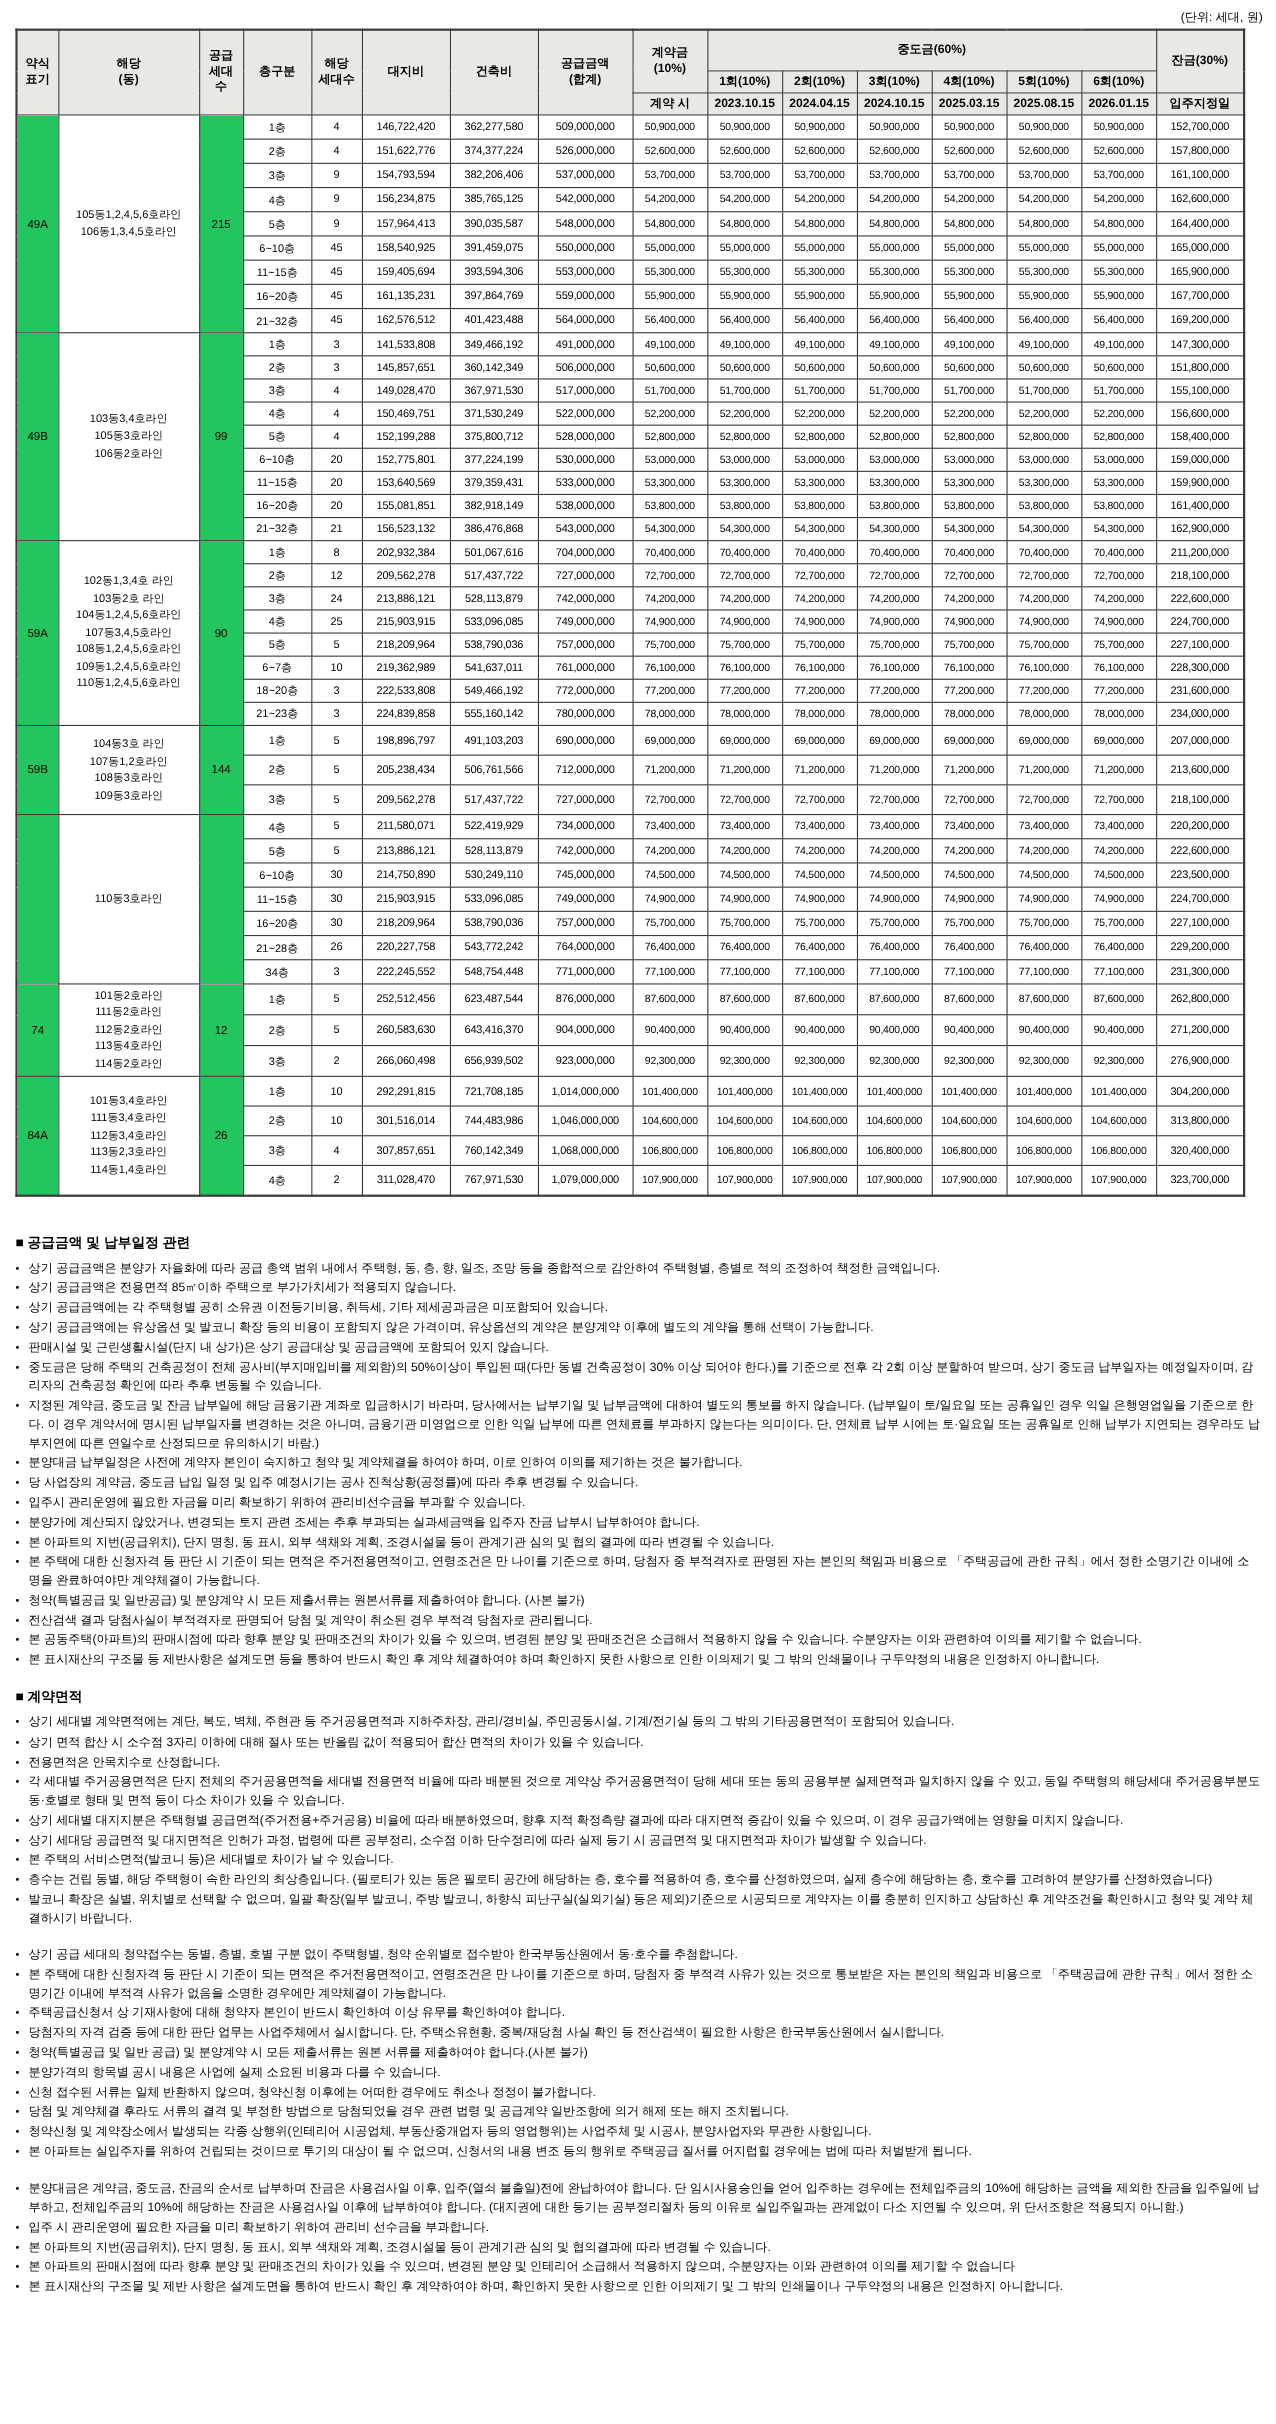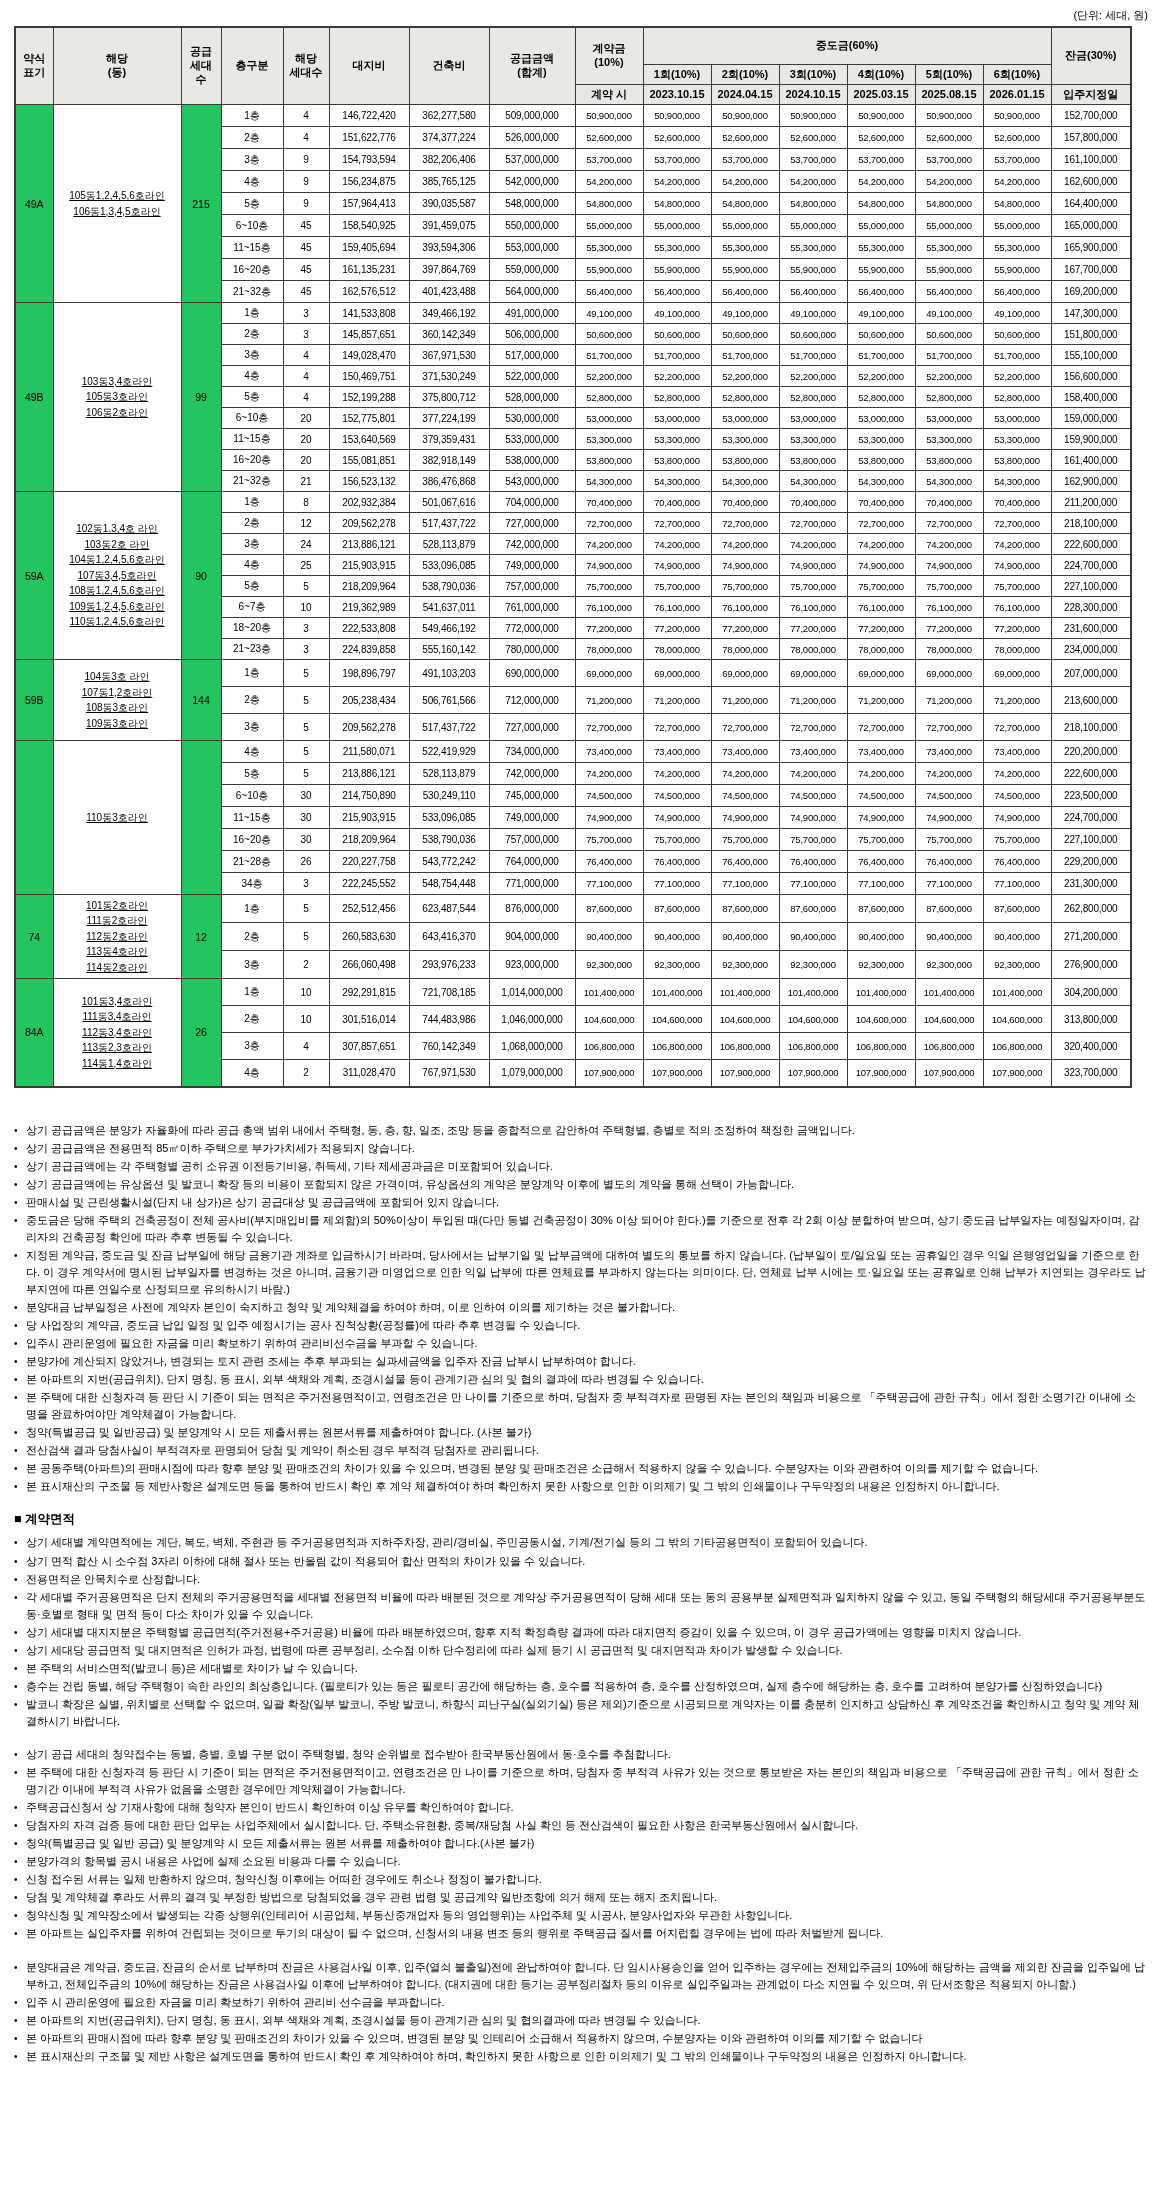--- a/index.html
+++ b/index.html
@@ -32,21 +32,21 @@
     background:#e8e8e5;
     font-weight:bold;
     font-size:11px;
     white-space:pre-line;
     line-height:1.25;
   }
   tr.hrowA th{height:36px;}
   tr.hrowB th{height:19px;text-align:center;}
   tr.hrowC th{height:19px;}
   td.grp{font-size:10.5px;background:#22c55e;}
-  td.bld{font-size:10px;line-height:1.55;white-space:pre-line;text-decoration:underline;}
+  td.bld{font-size:10px;line-height:1.55;white-space:pre-line;}
   td.floor{font-size:10px;}
   td.cnt{font-size:10px;}
   td.num{font-size:10px;letter-spacing:-0.2px;}
   td.pay{font-size:9.5px;letter-spacing:-0.2px;}
   .notes{margin:34px 14px 0 14px;}
   .note-section{margin-bottom:16px;}
   .note-title{
     font-size:12.5px;
     font-weight:bold;
     margin:14px 0 6px 0;
@@ -733,21 +733,21 @@
           <td class="pay">90,400,000</td>
           <td class="pay">90,400,000</td>
           <td class="pay">90,400,000</td>
           <td class="pay">90,400,000</td>
           <td class="num">271,200,000</td>
         </tr>
         <tr style="height: 28px;">
           <td class="floor">3층</td>
           <td class="cnt">2</td>
           <td class="num">266,060,498</td>
-          <td class="num">293,976,233</td>
+          <td class="num">656,939,502</td>
           <td class="num">923,000,000</td>
           <td class="pay">92,300,000</td>
           <td class="pay">92,300,000</td>
           <td class="pay">92,300,000</td>
           <td class="pay">92,300,000</td>
           <td class="pay">92,300,000</td>
           <td class="pay">92,300,000</td>
           <td class="pay">92,300,000</td>
           <td class="num">276,900,000</td>
         </tr>
@@ -816,20 +816,21 @@
           <td class="pay">107,900,000</td>
           <td class="pay">107,900,000</td>
           <td class="pay">107,900,000</td>
           <td class="num">323,700,000</td>
         </tr>
       </tbody>
   </table>
 
   <div class="notes">
       <div class="note-section">
+        <div class="note-title">■ 공급금액 및 납부일정 관련</div>
         <ul class="note-list">
           <li>
             <span class="marker">•</span>
             <span class="note-text">상기 공급금액은 분양가 자율화에 따라 공급 총액 범위 내에서 주택형, 동, 층, 향, 일조, 조망 등을 종합적으로 감안하여 주택형별, 층별로 적의 조정하여 책정한 금액입니다.</span>
           </li>
           <li>
             <span class="marker">•</span>
             <span class="note-text">상기 공급금액은 전용면적 85㎡이하 주택으로 부가가치세가 적용되지 않습니다.</span>
           </li>
           <li>

